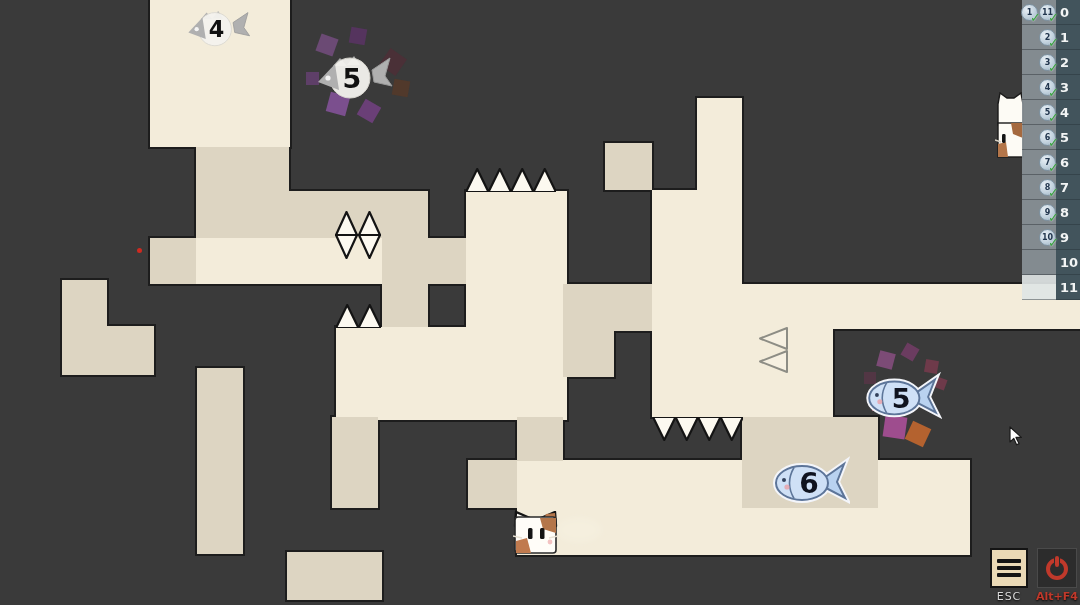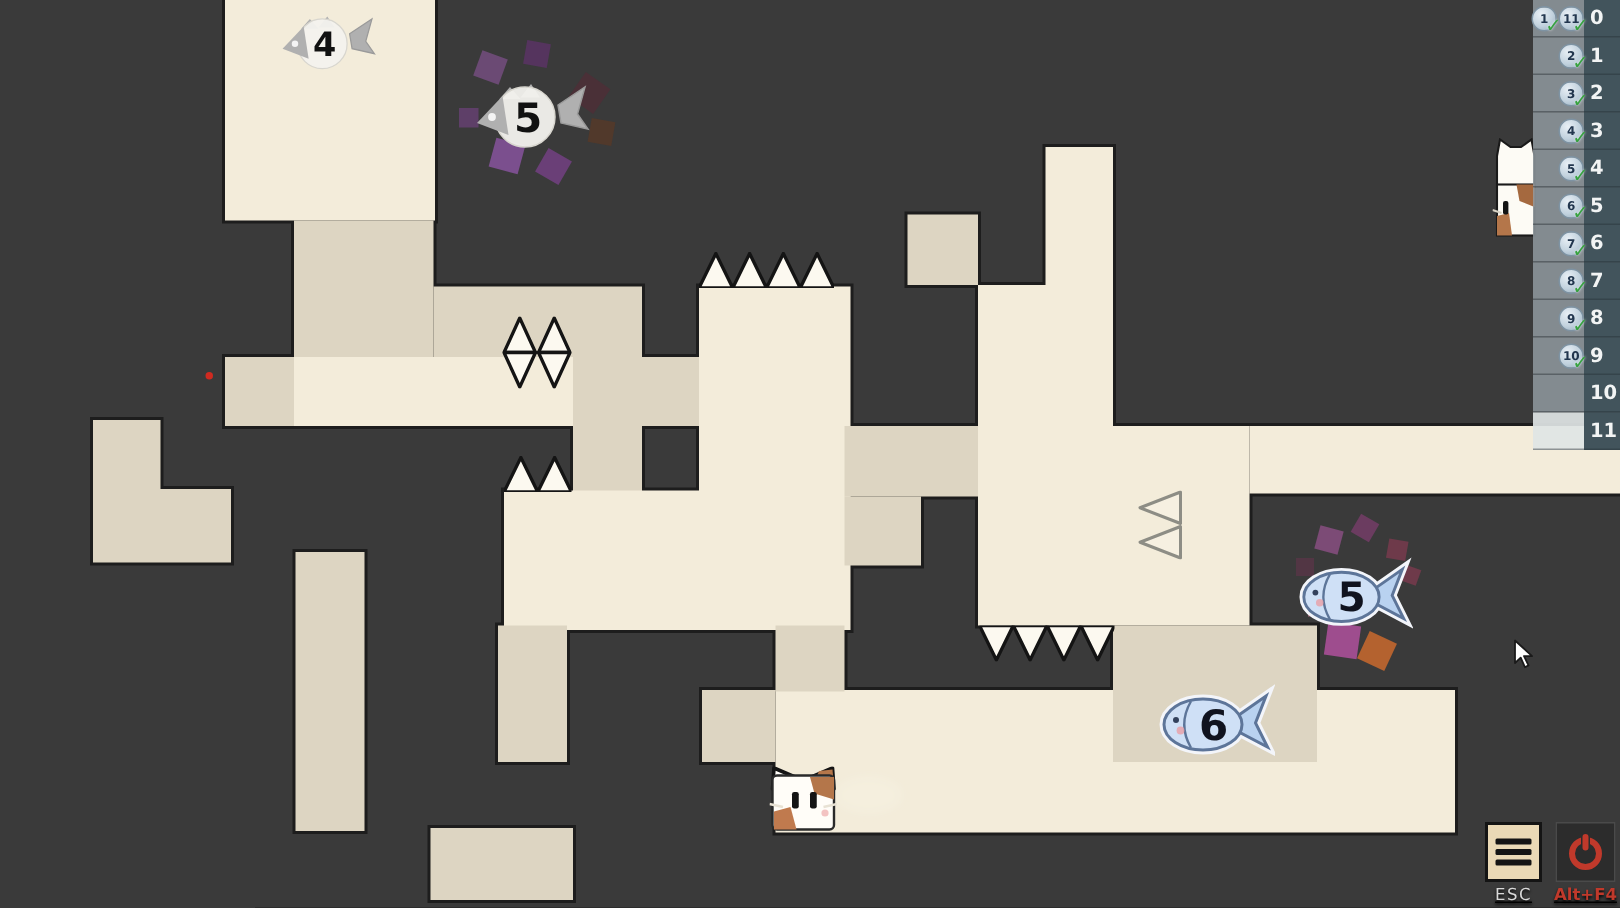--- a/index.html
+++ b/index.html
@@ -20,21 +20,21 @@
   .num-cell{width:24px;background:#42545c;color:#f2f4f4;font-size:13px;font-weight:bold;
     display:flex;align-items:center;border-bottom:1px solid #35444b;padding-left:4px;box-sizing:border-box;}
   .medal{position:relative;width:17px;height:17px;border-radius:50%;flex:0 0 auto;margin-left:1px;
     background:radial-gradient(circle at 35% 30%,#e8eff5 0%,#c2d2de 55%,#93abbc 100%);
     border:1px solid #7e93a3;box-sizing:border-box;
     display:flex;align-items:center;justify-content:center;
     font-size:8px;font-weight:bold;color:#22364e;}
   .medal .chk{position:absolute;right:-4px;bottom:-5px;font-size:13px;font-weight:bold;color:#37a23f;
     text-shadow:0 0 2px rgba(255,255,255,.9);}
   
-  .hud-btn{position:absolute;width:46px;text-align:center;text-decoration:underline;}
+  .hud-btn{position:absolute;width:46px;text-align:center;}
   .esc-box{width:38px;height:40px;margin:0 auto;background:#ead9b6;border:2px solid #141414;
     box-sizing:border-box;display:flex;flex-direction:column;justify-content:center;gap:3px;align-items:center;}
   .esc-bar{width:24px;height:4px;background:#141414;border-radius:1px;}
   .btn-label{margin-top:2px;font-size:11px;letter-spacing:1px;color:#d9d9d9;text-shadow:0 1px 2px #000;}
   .altf4-box{width:40px;height:40px;margin:0 auto;background:#2c2c2c;border:1px solid #4a4a4a;
     box-sizing:border-box;display:flex;align-items:center;justify-content:center;}
   .btn-label.red{color:#c0392b;font-weight:bold;letter-spacing:0;}
   .particle{position:absolute;}
   .red-dot{position:absolute;width:5px;height:5px;border-radius:50%;background:#cf2a20;}
   .dust{position:absolute;width:46px;height:26px;border-radius:50%;

